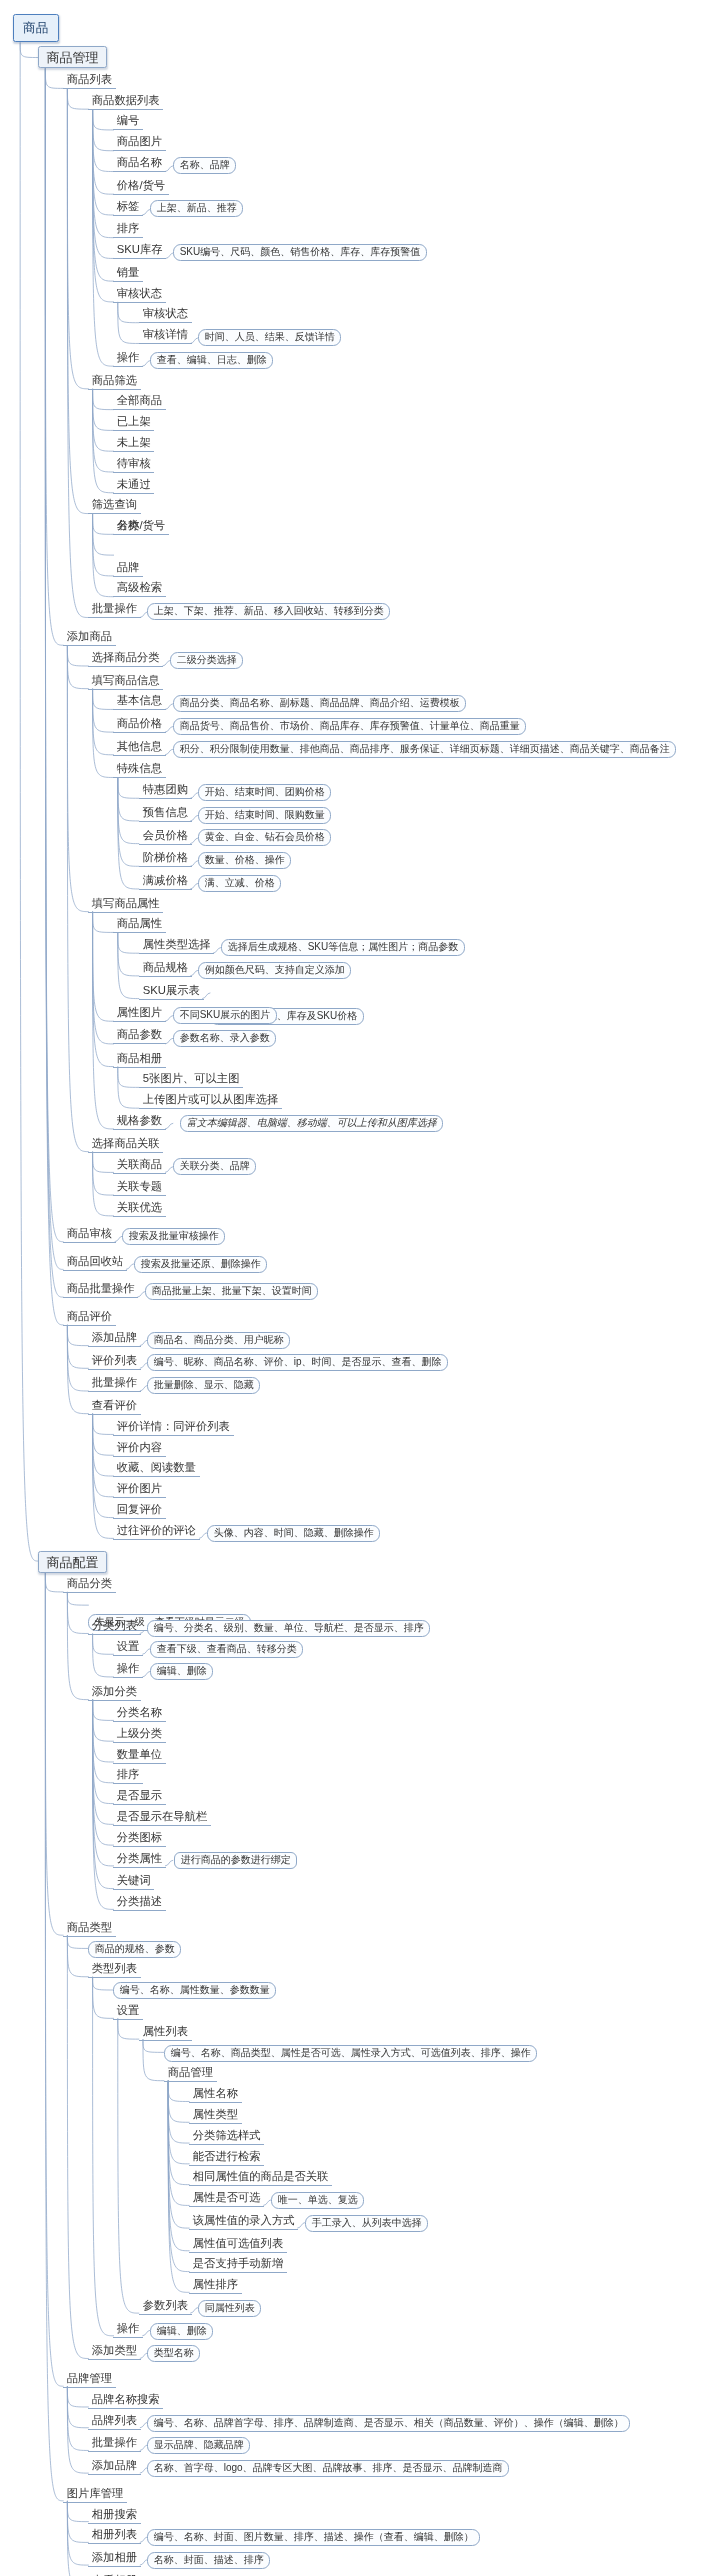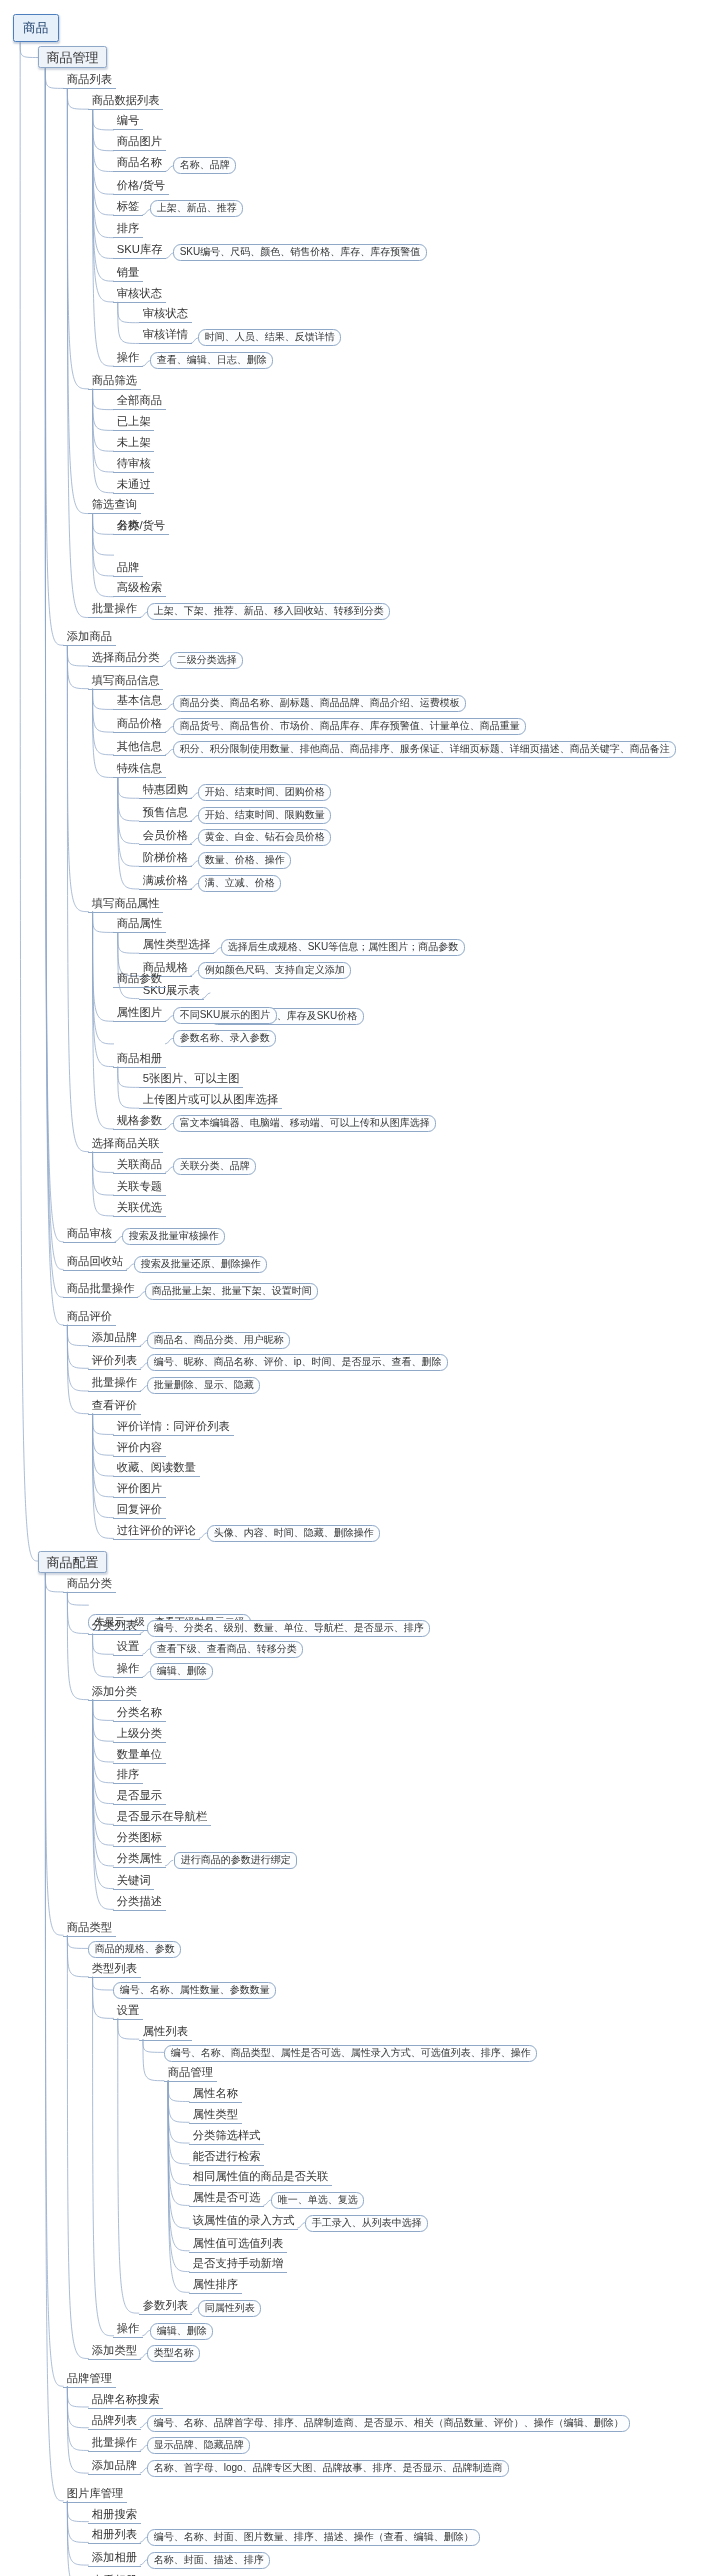--- a/index.html
+++ b/index.html
@@ -245,27 +245,27 @@
       <div class="node line" style="left: 88px; top: 896px;">填写商品属性</div>
       <div class="node line" style="left: 113px; top: 916px;">商品属性</div>
       <div class="node line" style="left: 139px; top: 937px;">属性类型选择</div>
       <div class="node box" style="left: 221px; top: 939px;">选择后生成规格、SKU等信息；属性图片；商品参数</div>
       <div class="node line" style="left: 139px; top: 960px;">商品规格</div>
       <div class="node box" style="left: 198px; top: 962px;">例如颜色尺码、支持自定义添加</div>
       <div class="node line" style="left: 139px; top: 983px;">SKU展示表</div>
       <div class="node box" style="left: 210px; top: 1008px;">商品规格属性、库存及SKU价格</div>
       <div class="node line" style="left: 113px; top: 1005px;">属性图片</div>
       <div class="node box" style="left: 173px; top: 1007px;">不同SKU展示的图片</div>
-      <div class="node line" style="left: 113px; top: 971px;">商品参数</div>
+      <div class="node line" style="left: 113px; top: 1027px;">商品参数</div>
       <div class="node box" style="left: 173px; top: 1030px;">参数名称、录入参数</div>
       <div class="node line" style="left: 113px; top: 1051px;">商品相册</div>
       <div class="node line" style="left: 139px; top: 1071px;">5张图片、可以主图</div>
       <div class="node line" style="left: 139px; top: 1092px;">上传图片或可以从图库选择</div>
       <div class="node line" style="left: 113px; top: 1113px;">规格参数</div>
-      <div class="node box" style="left: 173px; top: 1115px;">富文本编辑器、电脑端、移动端、可以上传和从图库选择</div>
+      <div class="node box" style="left: 180px; top: 1115px; font-style: italic;">富文本编辑器、电脑端、移动端、可以上传和从图库选择</div>
       <div class="node line" style="left: 88px; top: 1136px;">选择商品关联</div>
       <div class="node line" style="left: 113px; top: 1157px;">关联商品</div>
       <div class="node box" style="left: 173px; top: 1158px;">关联分类、品牌</div>
       <div class="node line" style="left: 113px; top: 1179px;">关联专题</div>
       <div class="node line" style="left: 113px; top: 1200px;">关联优选</div>
       <div class="node line" style="left: 63px; top: 1226px;">商品审核</div>
       <div class="node box" style="left: 122px; top: 1228px;">搜索及批量审核操作</div>
       <div class="node line" style="left: 63px; top: 1254px;">商品回收站</div>
       <div class="node box" style="left: 134px; top: 1256px;">搜索及批量还原、删除操作</div>
       <div class="node line" style="left: 63px; top: 1281px;">商品批量操作</div>

